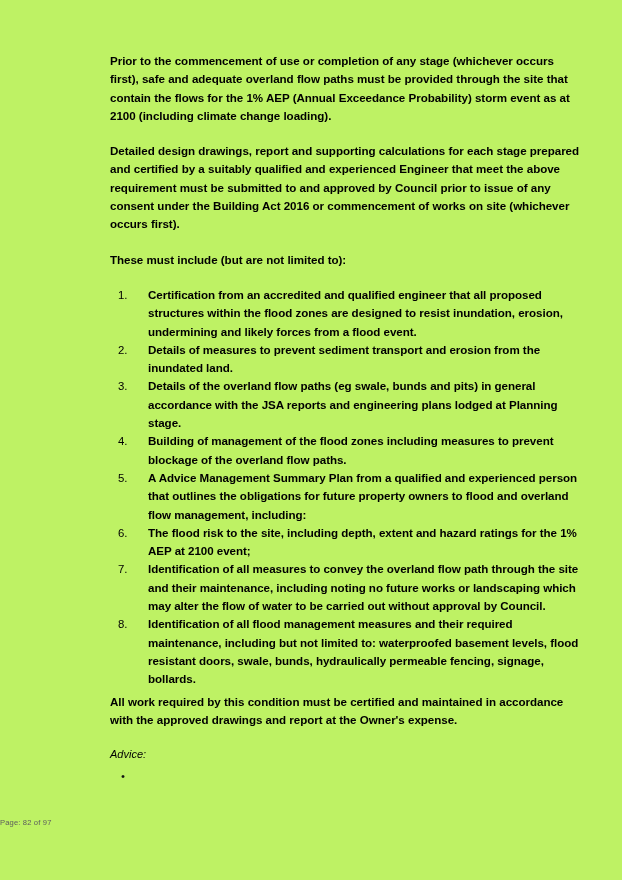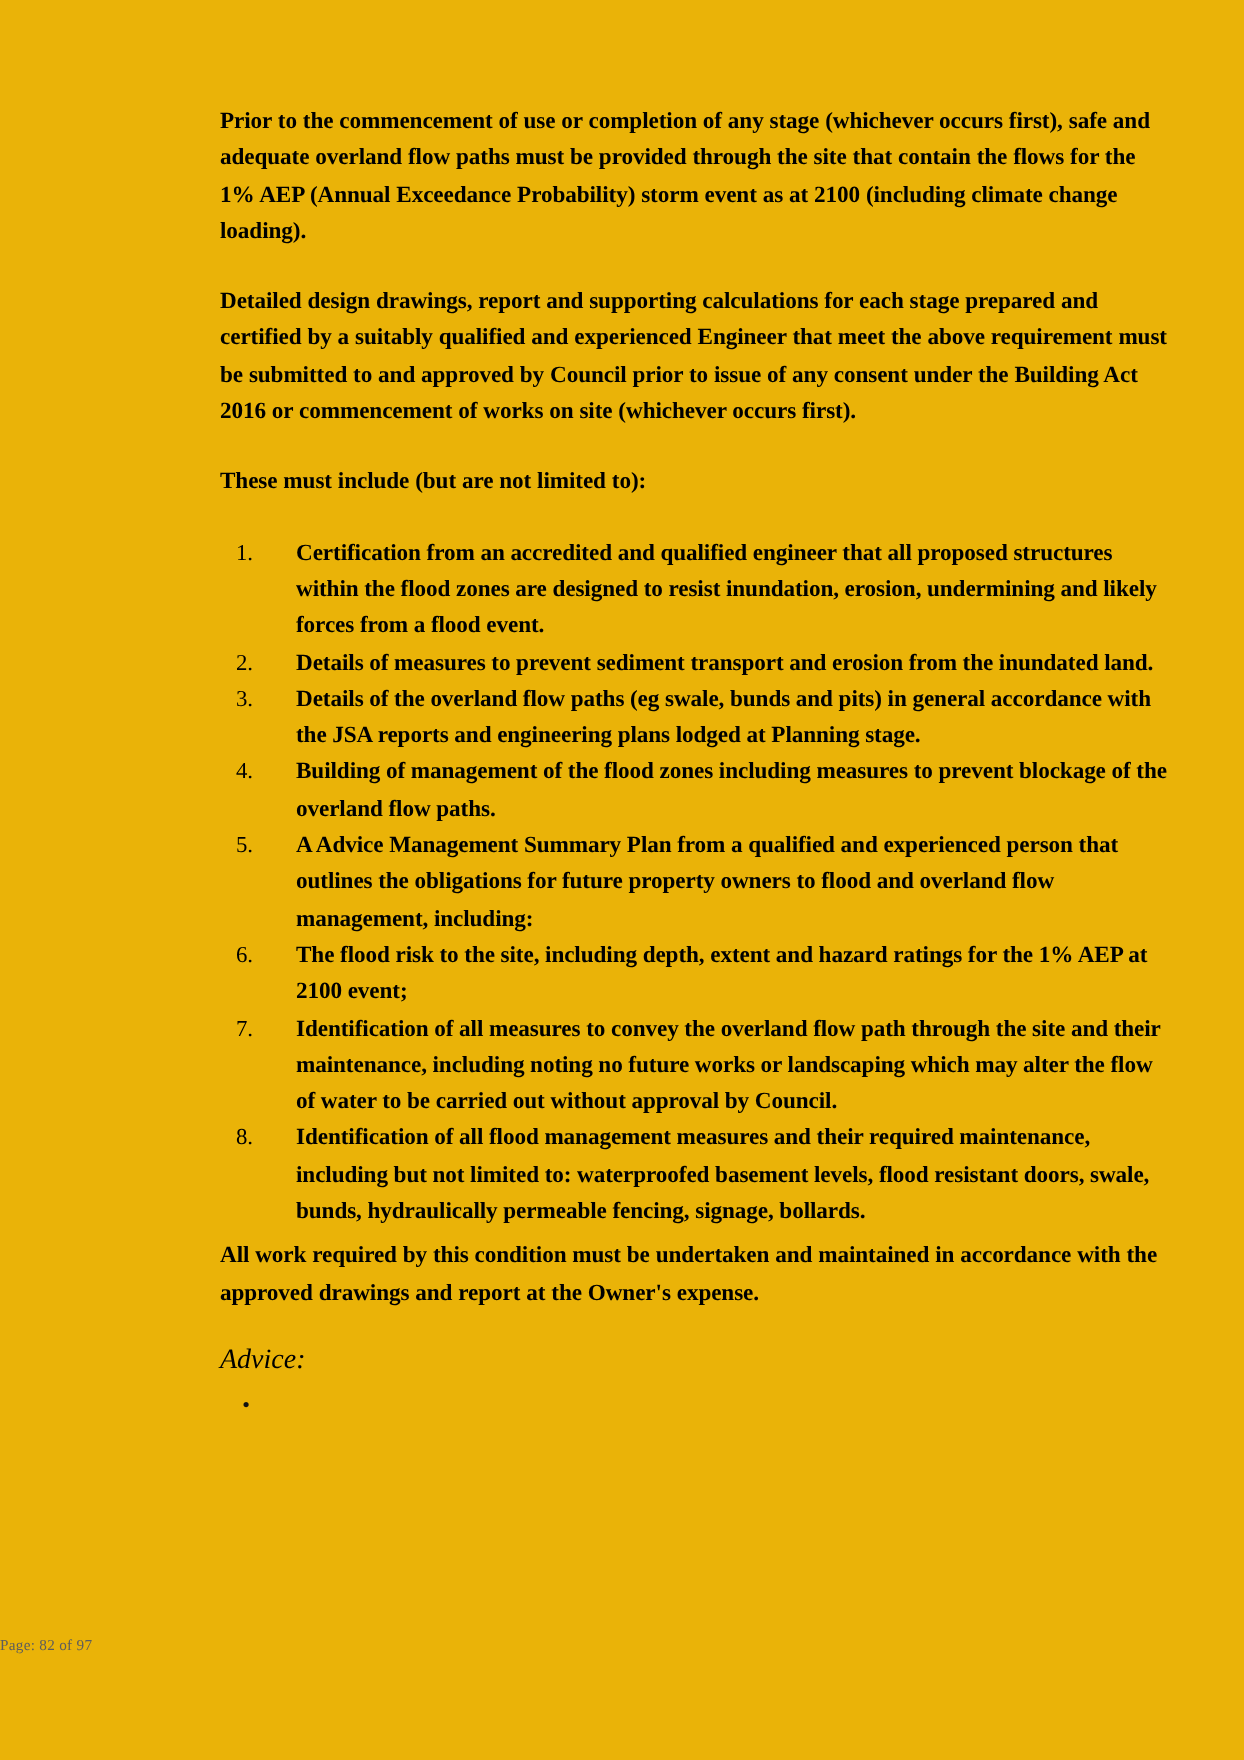--- a/index.html
+++ b/index.html
@@ -14,22 +14,21 @@
     position: relative;
     overflow: hidden;
     font-family: "Liberation Sans", sans-serif;
     color: #000000;
     -webkit-font-smoothing: antialiased;
   }
 
   .page {
     position: absolute;
     inset: 0;
-    background: #eab308;
-    font-family: Liberation Serif, serif;
+    background: #bef264;
   }
 
   .content {
     position: absolute;
     left: 110px;
     top: 52px;
     width: 474px;
   }
 
   
@@ -72,21 +71,21 @@
     font-weight: normal;
     font-size: 11.4px;
     text-align: left;
   }
   .num-text {
     display: block;
   }
 
   
   .advice-heading {
-    font-size: 14px;
+    font-size: 11px;
     font-style: italic;
     font-weight: normal;
     line-height: 18px;
     margin: 0 0 6px 0;
   }
   .advice-list {
     margin: 0;
     padding: 0;
     list-style: none;
   }
@@ -161,21 +160,21 @@
       <li class="num-item">
         <span class="num-marker">7.</span>
         <span class="num-text">Identification of all measures to convey the overland flow path through the site and their maintenance, including noting no future works or landscaping which may alter the flow of water to be carried out without approval by Council.</span>
       </li>
       <li class="num-item">
         <span class="num-marker">8.</span>
         <span class="num-text">Identification of all flood management measures and their required maintenance, including but not limited to: waterproofed basement levels, flood resistant doors, swale, bunds, hydraulically permeable fencing, signage, bollards.</span>
       </li>
     </ol>
 
-    <p class="para closing">All work required by this condition must be undertaken and maintained in accordance with the approved drawings and report at the Owner's expense.</p>
+    <p class="para closing">All work required by this condition must be certified and maintained in accordance with the approved drawings and report at the Owner's expense.</p>
 
     <div>
       <p class="advice-heading">Advice:</p>
       <ul class="advice-list">
         <li class="advice-item">
           <span class="advice-bullet">•</span>
         </li>
       </ul>
     </div>
 

